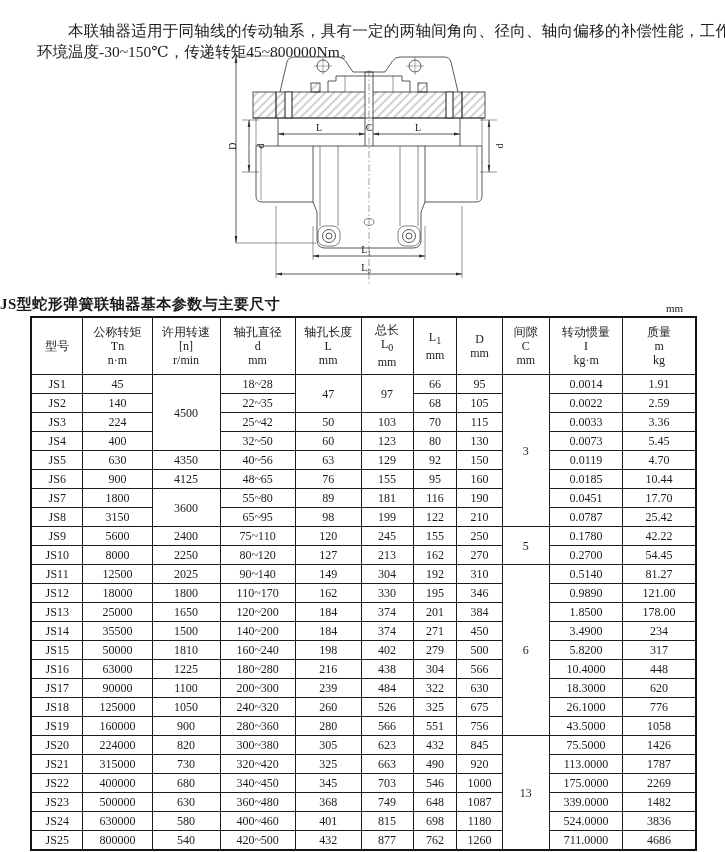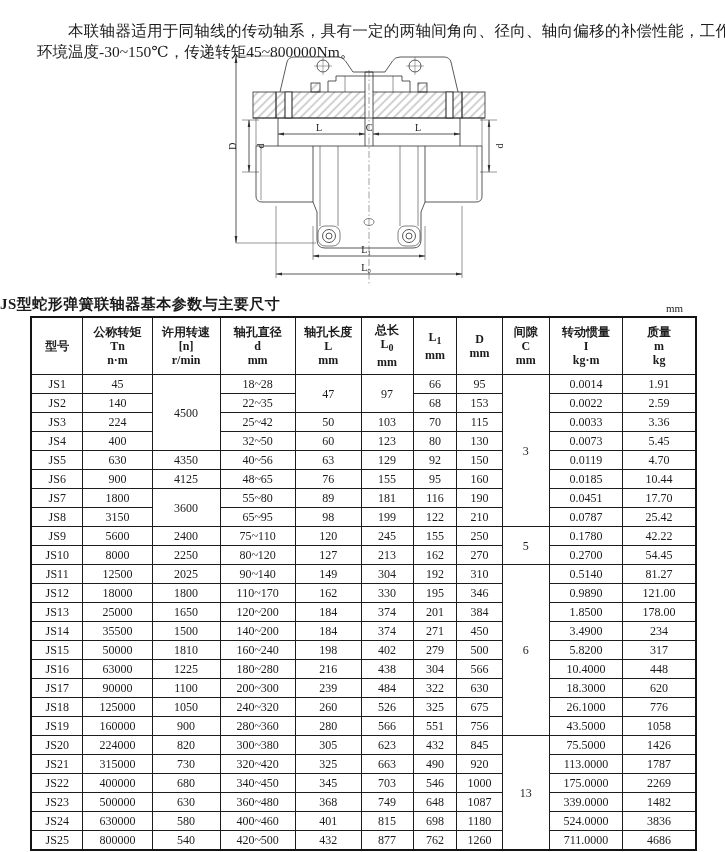--- a/index.html
+++ b/index.html
@@ -22,21 +22,21 @@
   .unit-note{position:absolute;left:666px;top:302px;font-size:11px;}
   table.params{
     position:absolute;left:30px;top:316px;width:667px;
     border-collapse:collapse;table-layout:fixed;
     border:2px solid #141414;
   }
   table.params th,table.params td{
     border:1px solid #1c1c1c;text-align:center;vertical-align:middle;
     padding:0;overflow:hidden;white-space:nowrap;
   }
-  table.params th{font-weight:bold;font-size:12px;height:56px;}
+  table.params th{font-weight:normal;font-size:12px;height:56px;}
   table.params th .hline{line-height:14px;}
   table.params td{font-size:12px;height:18px;line-height:18px;}
 </style>
 </head>
 <body>
 
 <p class="intro">本联轴器适用于同轴线的传动轴系，具有一定的两轴间角向、径向、轴向偏移的补偿性能，工作环境温度-30~150℃，传递转矩45~800000Nm。</p>
 
 <div class="diagram-wrap">
 <svg viewBox="0 0 282 236" width="282" height="236">
@@ -243,21 +243,21 @@
         <td>95</td>
         <td rowspan="8">3</td>
         <td>0.0014</td>
         <td>1.91</td>
       </tr>
       <tr>
         <td>JS2</td>
         <td>140</td>
         <td>22~35</td>
         <td>68</td>
-        <td>153</td>
+        <td>105</td>
         <td>0.0022</td>
         <td>2.59</td>
       </tr>
       <tr>
         <td>JS3</td>
         <td>224</td>
         <td>25~42</td>
         <td>50</td>
         <td>103</td>
         <td>70</td>

